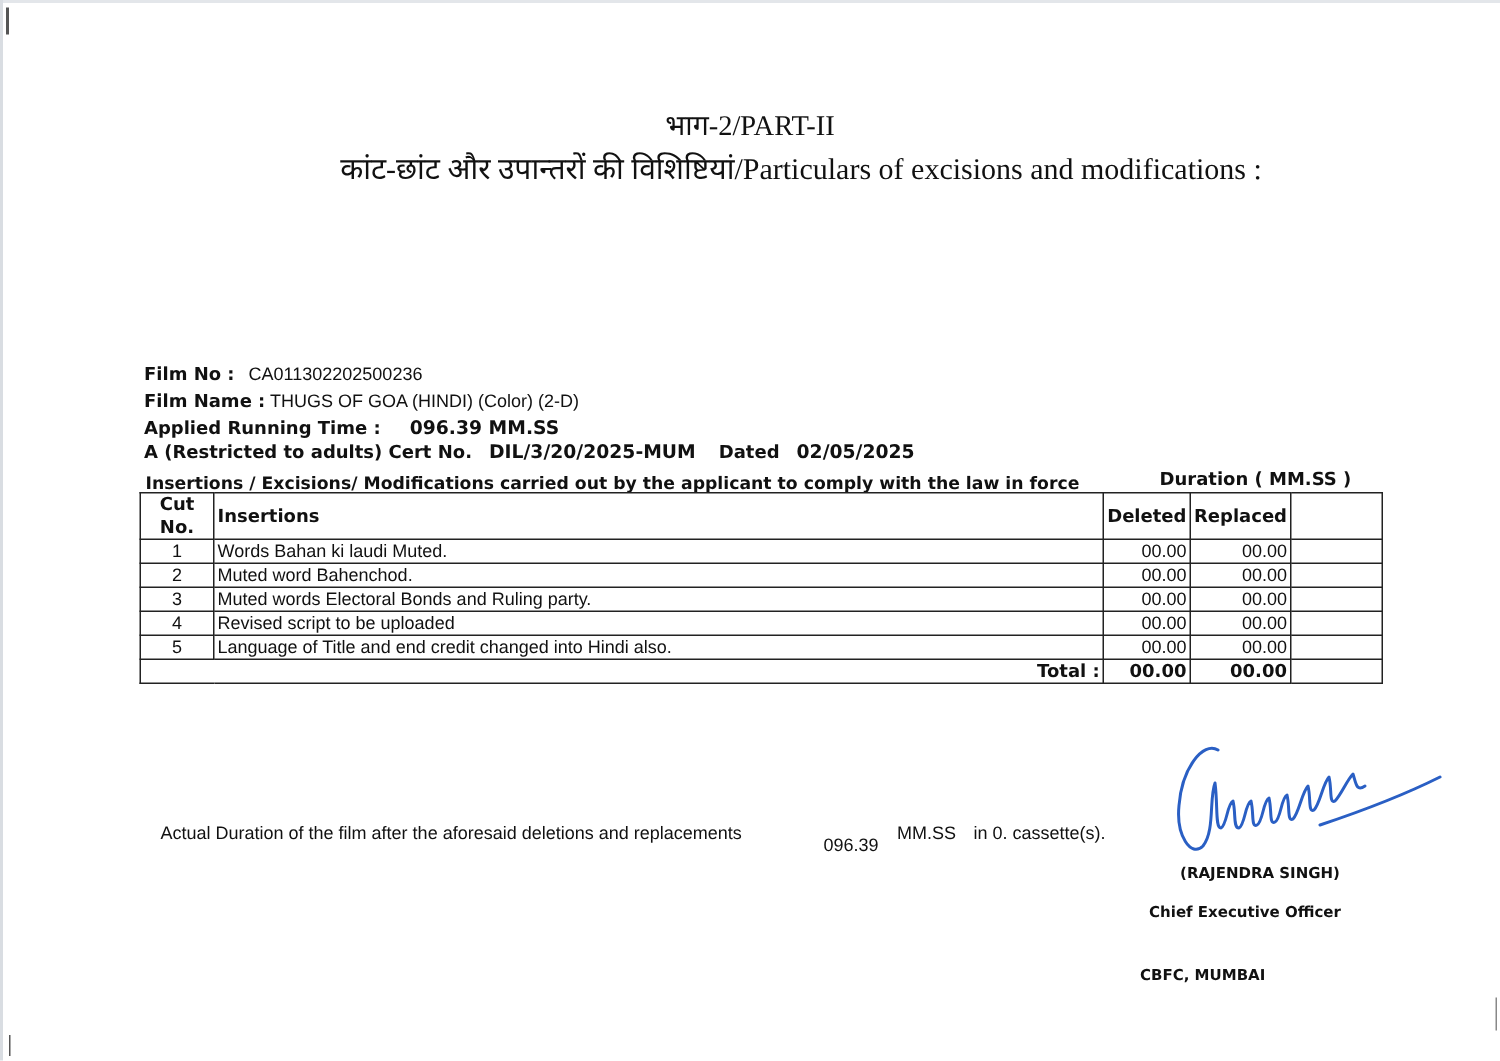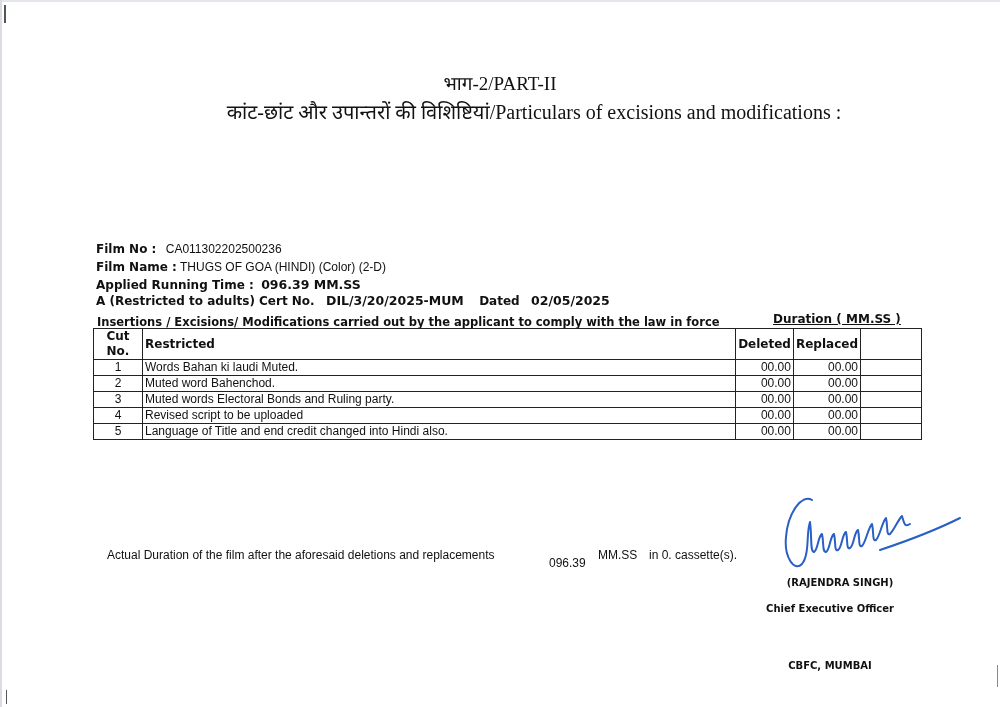--- a/index.html
+++ b/index.html
@@ -20,21 +20,21 @@
     font-family: "Liberation Serif", serif; font-size: 20px; padding-left: 68px; box-sizing: border-box; }
 
   .info { position: absolute; left: 96px; font-size: 12px; white-space: nowrap; }
   .info b { font-family: "DejaVu Sans", sans-serif; font-weight: bold; font-size: 12px; }
   .info .val { font-size: 12px; }
   .info .bval { font-family: "DejaVu Sans", sans-serif; font-weight: bold; font-size: 12.5px; }
 
   .ins-title { position: absolute; left: 97px; top: 315px; font-family: "DejaVu Sans", sans-serif;
     font-weight: bold; font-size: 11.5px; white-space: nowrap; }
   .dur-title { position: absolute; left: 773px; top: 312px; font-family: "DejaVu Sans", sans-serif;
-    font-weight: bold; font-size: 12px; white-space: nowrap; text-decoration: underline; }
+    font-weight: bold; font-size: 12px; white-space: nowrap; }
 
   table.cuts { position: absolute; left: 93px; top: 328px; width: 829px; border-collapse: collapse;
     font-size: 12px; padding-left: 20px; }
   table.cuts td, table.cuts th { border: 1.5px solid #222; padding: 0 2px; height: 15px; line-height: 15px; }
   table.cuts th { font-family: "DejaVu Sans", sans-serif; font-weight: bold; font-size: 12px; text-align: left; }
   .c-no { width: 44px; text-align: center !important; }
   .c-del { width: 50px; text-align: right; }
   .c-rep { width: 55px; text-align: right; }
   .c-ext { width: 56px; }
   .total-label { text-align: right; font-family: "DejaVu Sans", sans-serif; font-weight: bold; }
@@ -44,21 +44,21 @@
   .actual { position: absolute; left: 93px; top: 548px; font-size: 12px; white-space: nowrap; margin-left: 14px; }
   .actual-val { position: absolute; left: 549px; top: 556px; font-size: 12px; white-space: nowrap; }
   .actual-unit { position: absolute; left: 598px; top: 548px; font-size: 12px; white-space: nowrap; }
   .actual-cas { position: absolute; left: 649px; top: 548px; font-size: 12px; white-space: nowrap; }
 
   .signature { position: absolute; left: 780px; top: 492px; width: 185px; height: 90px; }
   .sig-name { position: absolute; left: 770px; top: 577px; width: 140px; text-align: center;
     font-family: "DejaVu Sans", sans-serif; font-weight: bold; font-size: 10px; }
   .sig-title { position: absolute; left: 760px; top: 603px; width: 140px; text-align: center;
     font-family: "DejaVu Sans", sans-serif; font-weight: bold; font-size: 10px; }
-  .sig-org { position: absolute; left: 760px; top: 660px; width: 140px; text-align: center;
+  .sig-org { position: absolute; left: 760px; top: 645px; width: 140px; text-align: left;
     font-family: "DejaVu Sans", sans-serif; font-weight: bold; font-size: 10px; }
 </style>
 </head>
 <body>
 
 <div class="scan-top"></div>
 <div class="scan-left"></div>
 <div class="mark"></div>
 <div class="mark2"></div>
 <div class="mark3"></div>
@@ -69,37 +69,37 @@
 <div class="info" style="top:242px;">
   <b>Film No :</b>
   <span class="val" style="margin-left:6px;">CA011302202500236</span>
 </div>
 <div class="info" style="top:260px;">
   <b>Film Name :</b>
   <span class="val">THUGS OF GOA (HINDI) (Color) (2-D)</span>
 </div>
 <div class="info" style="top:277px;">
   <b>Applied Running Time :</b>
-  <span class="bval" style="margin-left:4px;">096.39 MM.SS</span>
+  <span class="bval" style="margin-left:16px;">096.39 MM.SS</span>
 </div>
 <div class="info" style="top:293px;">
   <b>A (Restricted to adults) Cert No.</b>
   <span class="bval" style="margin-left:8px;">DIL/3/20/2025-MUM</span>
   <b style="margin-left:12px;">Dated</b>
   <span class="bval" style="margin-left:8px;">02/05/2025</span>
 </div>
 
 <div class="ins-title">Insertions / Excisions/ Modifications carried out by the applicant to comply with the  law in force</div>
 <div class="dur-title">Duration ( MM.SS )</div>
 
 <table class="cuts">
   <thead>
     <tr>
       <th class="c-no">Cut No.</th>
-      <th>Restricted</th>
+      <th>Insertions</th>
       <th class="c-del" style="text-align:left;">Deleted</th>
       <th class="c-rep" style="text-align:left;">Replaced</th>
       <th class="c-ext"></th>
     </tr>
   </thead>
   <tbody>
     <tr>
       <td class="c-no">1</td>
       <td>Words Bahan ki laudi Muted.</td>
       <td class="c-del">00.00</td>
@@ -127,20 +127,26 @@
       <td class="c-rep">00.00</td>
       <td class="c-ext"></td>
     </tr>
     <tr>
       <td class="c-no">5</td>
       <td>Language of Title and end credit changed into Hindi also.</td>
       <td class="c-del">00.00</td>
       <td class="c-rep">00.00</td>
       <td class="c-ext"></td>
     </tr>
+    <tr class="total">
+      <td colspan="2" class="total-label">Total :</td>
+      <td class="c-del total-val">00.00</td>
+      <td class="c-rep total-val">00.00</td>
+      <td class="c-ext"></td>
+    </tr>
   </tbody>
 </table>
 
 <div class="actual">Actual Duration of the film after the aforesaid deletions and replacements</div>
 <div class="actual-val">096.39</div>
 <div class="actual-unit">MM.SS</div>
 <div class="actual-cas">in 0. cassette(s).</div>
 
 <svg class="signature" viewBox="0 0 185 90">
   <path id="sig-path" fill="none" stroke-width="2" stroke-linecap="round" stroke-linejoin="round" d="M32 8 C 22 2, 8 20, 6 45 C 4 65, 14 80, 22 72 C 30 62, 26 40, 30 30 C 32 45, 30 60, 34 60 C 38 58, 38 44, 42 42 C 44 50, 42 60, 46 60 C 50 58, 50 44, 54 42 C 56 50, 54 60, 58 58 C 62 56, 62 42, 66 40 C 68 48, 66 58, 70 56 C 74 54, 74 40, 78 38 C 80 46, 78 56, 82 54 C 86 50, 88 36, 92 32 C 94 40, 92 50, 96 48 C 100 44, 102 30, 106 26 C 108 34, 106 44, 110 42 C 114 38, 118 28, 122 24 C 124 30, 124 36, 130 32 M 100 58 C 130 48, 160 36, 180 26" stroke="#2a5fc4"></path>

